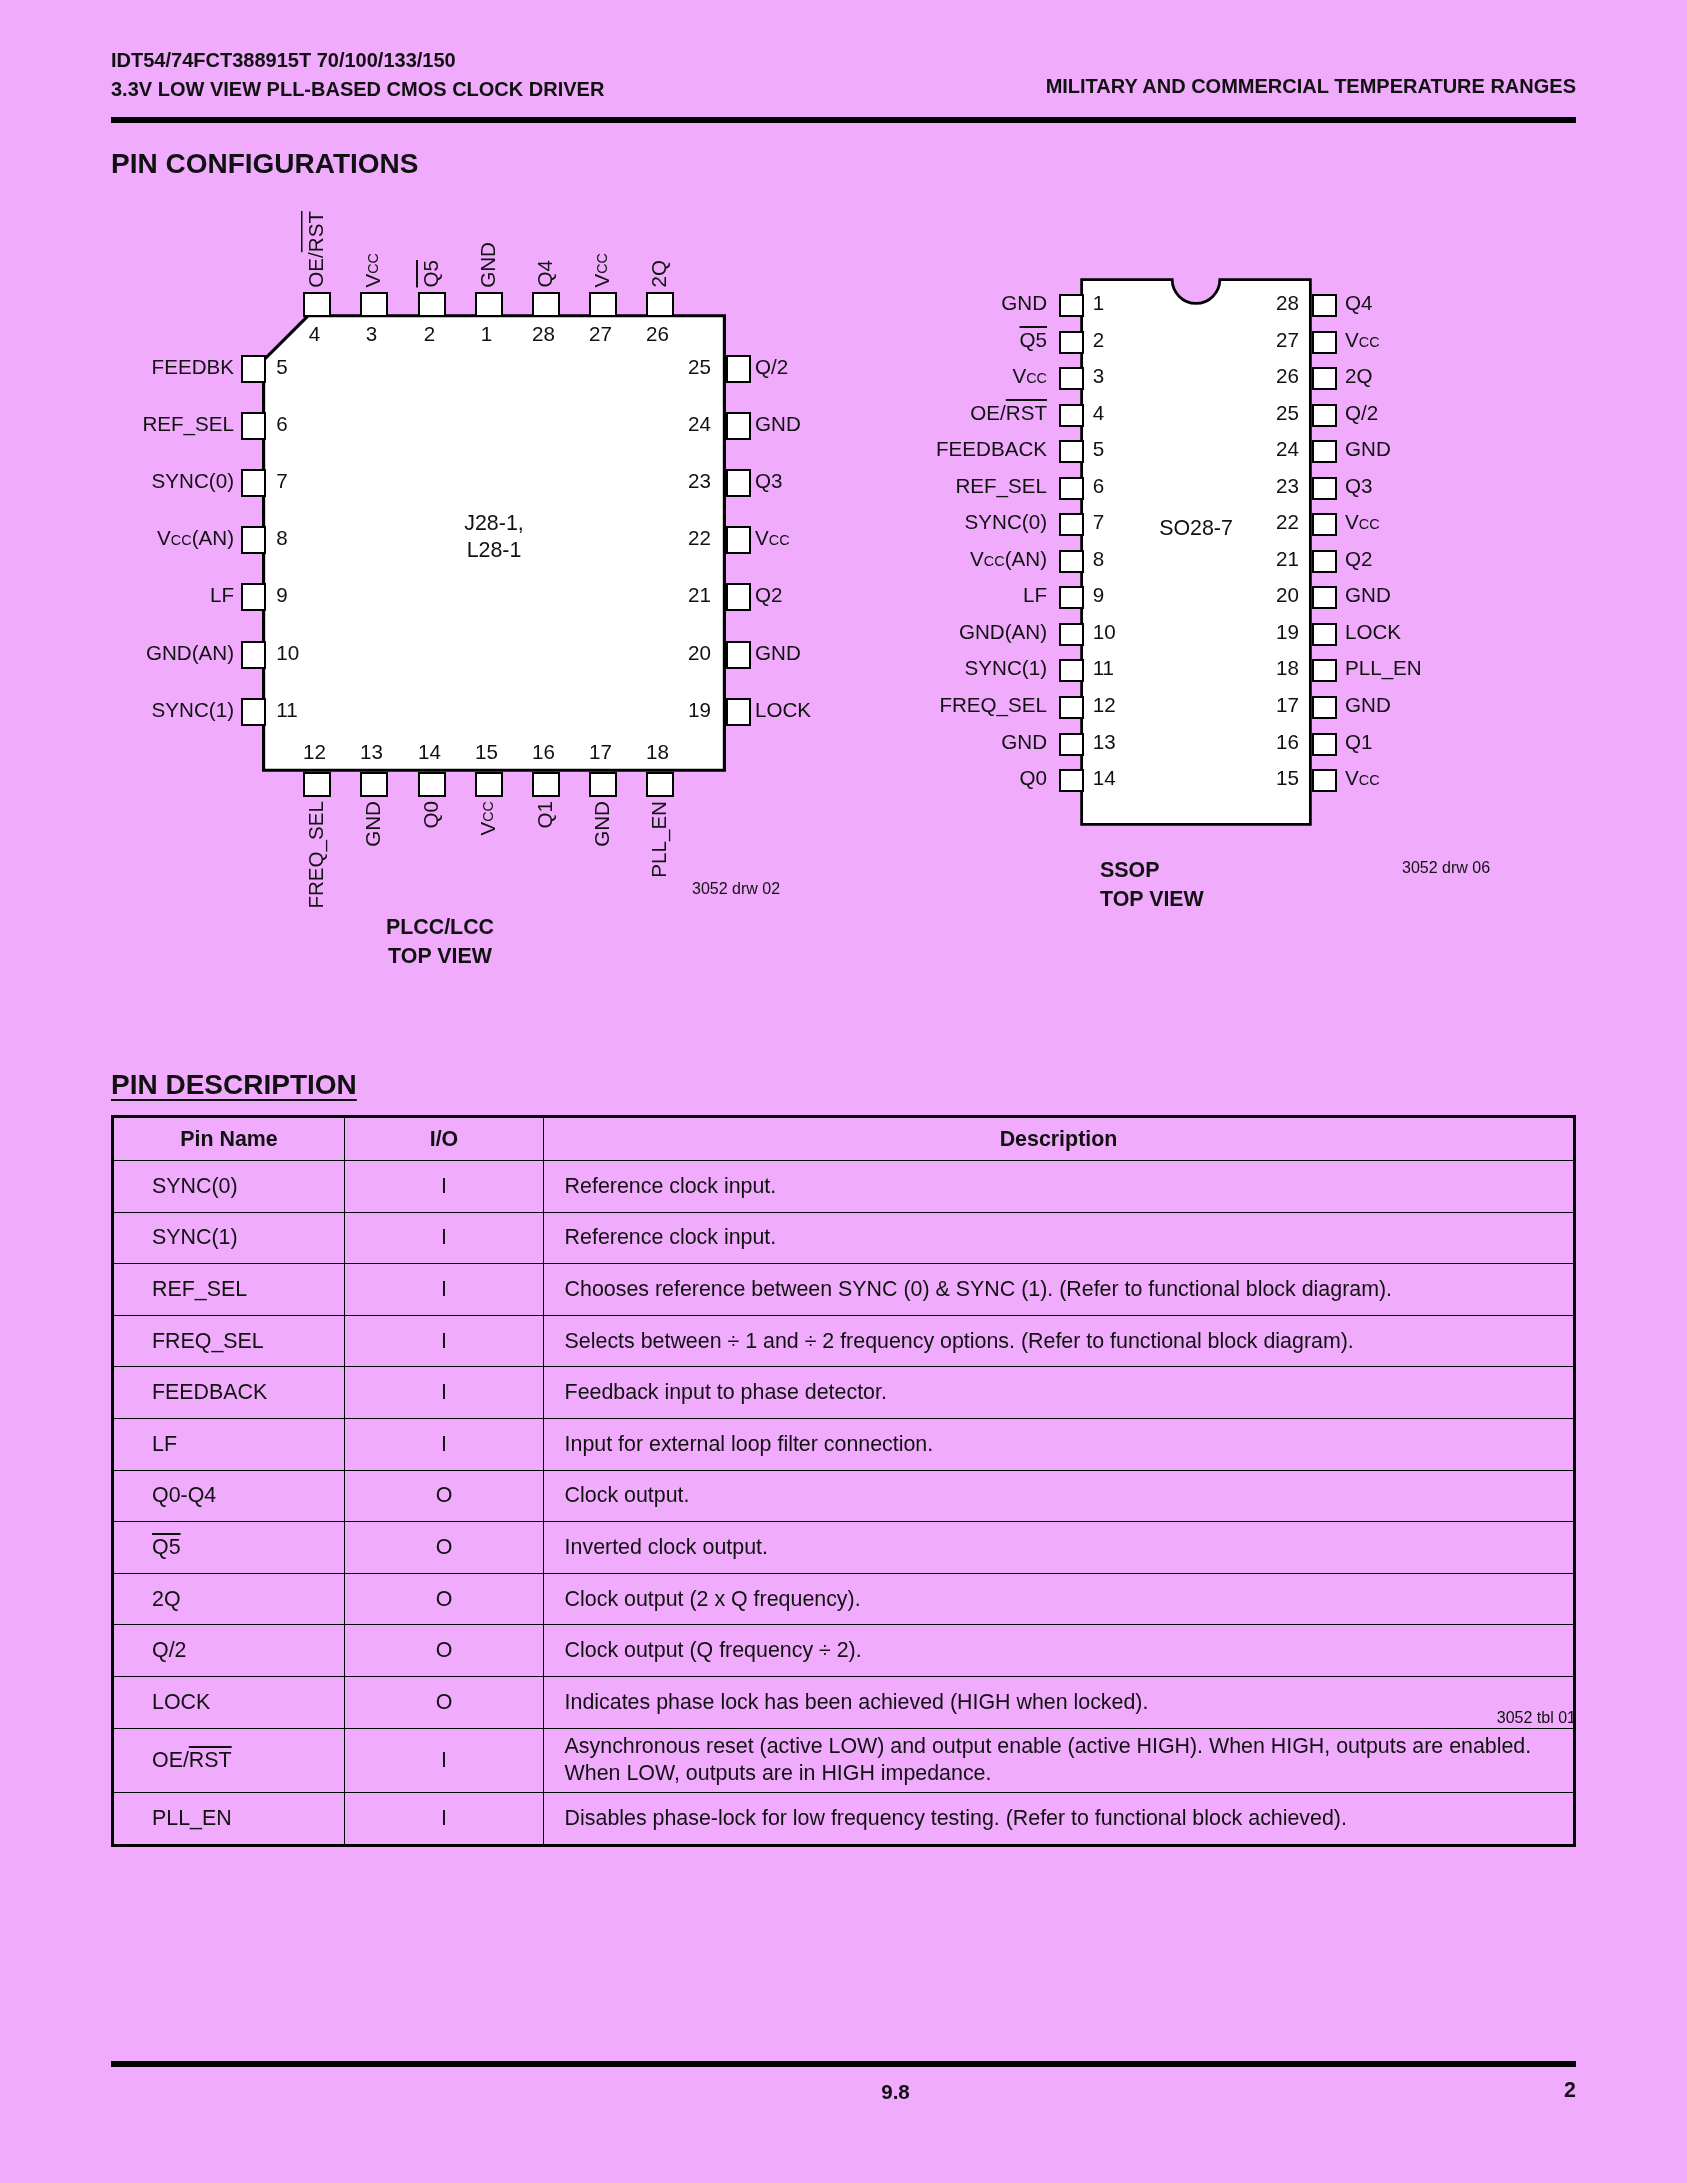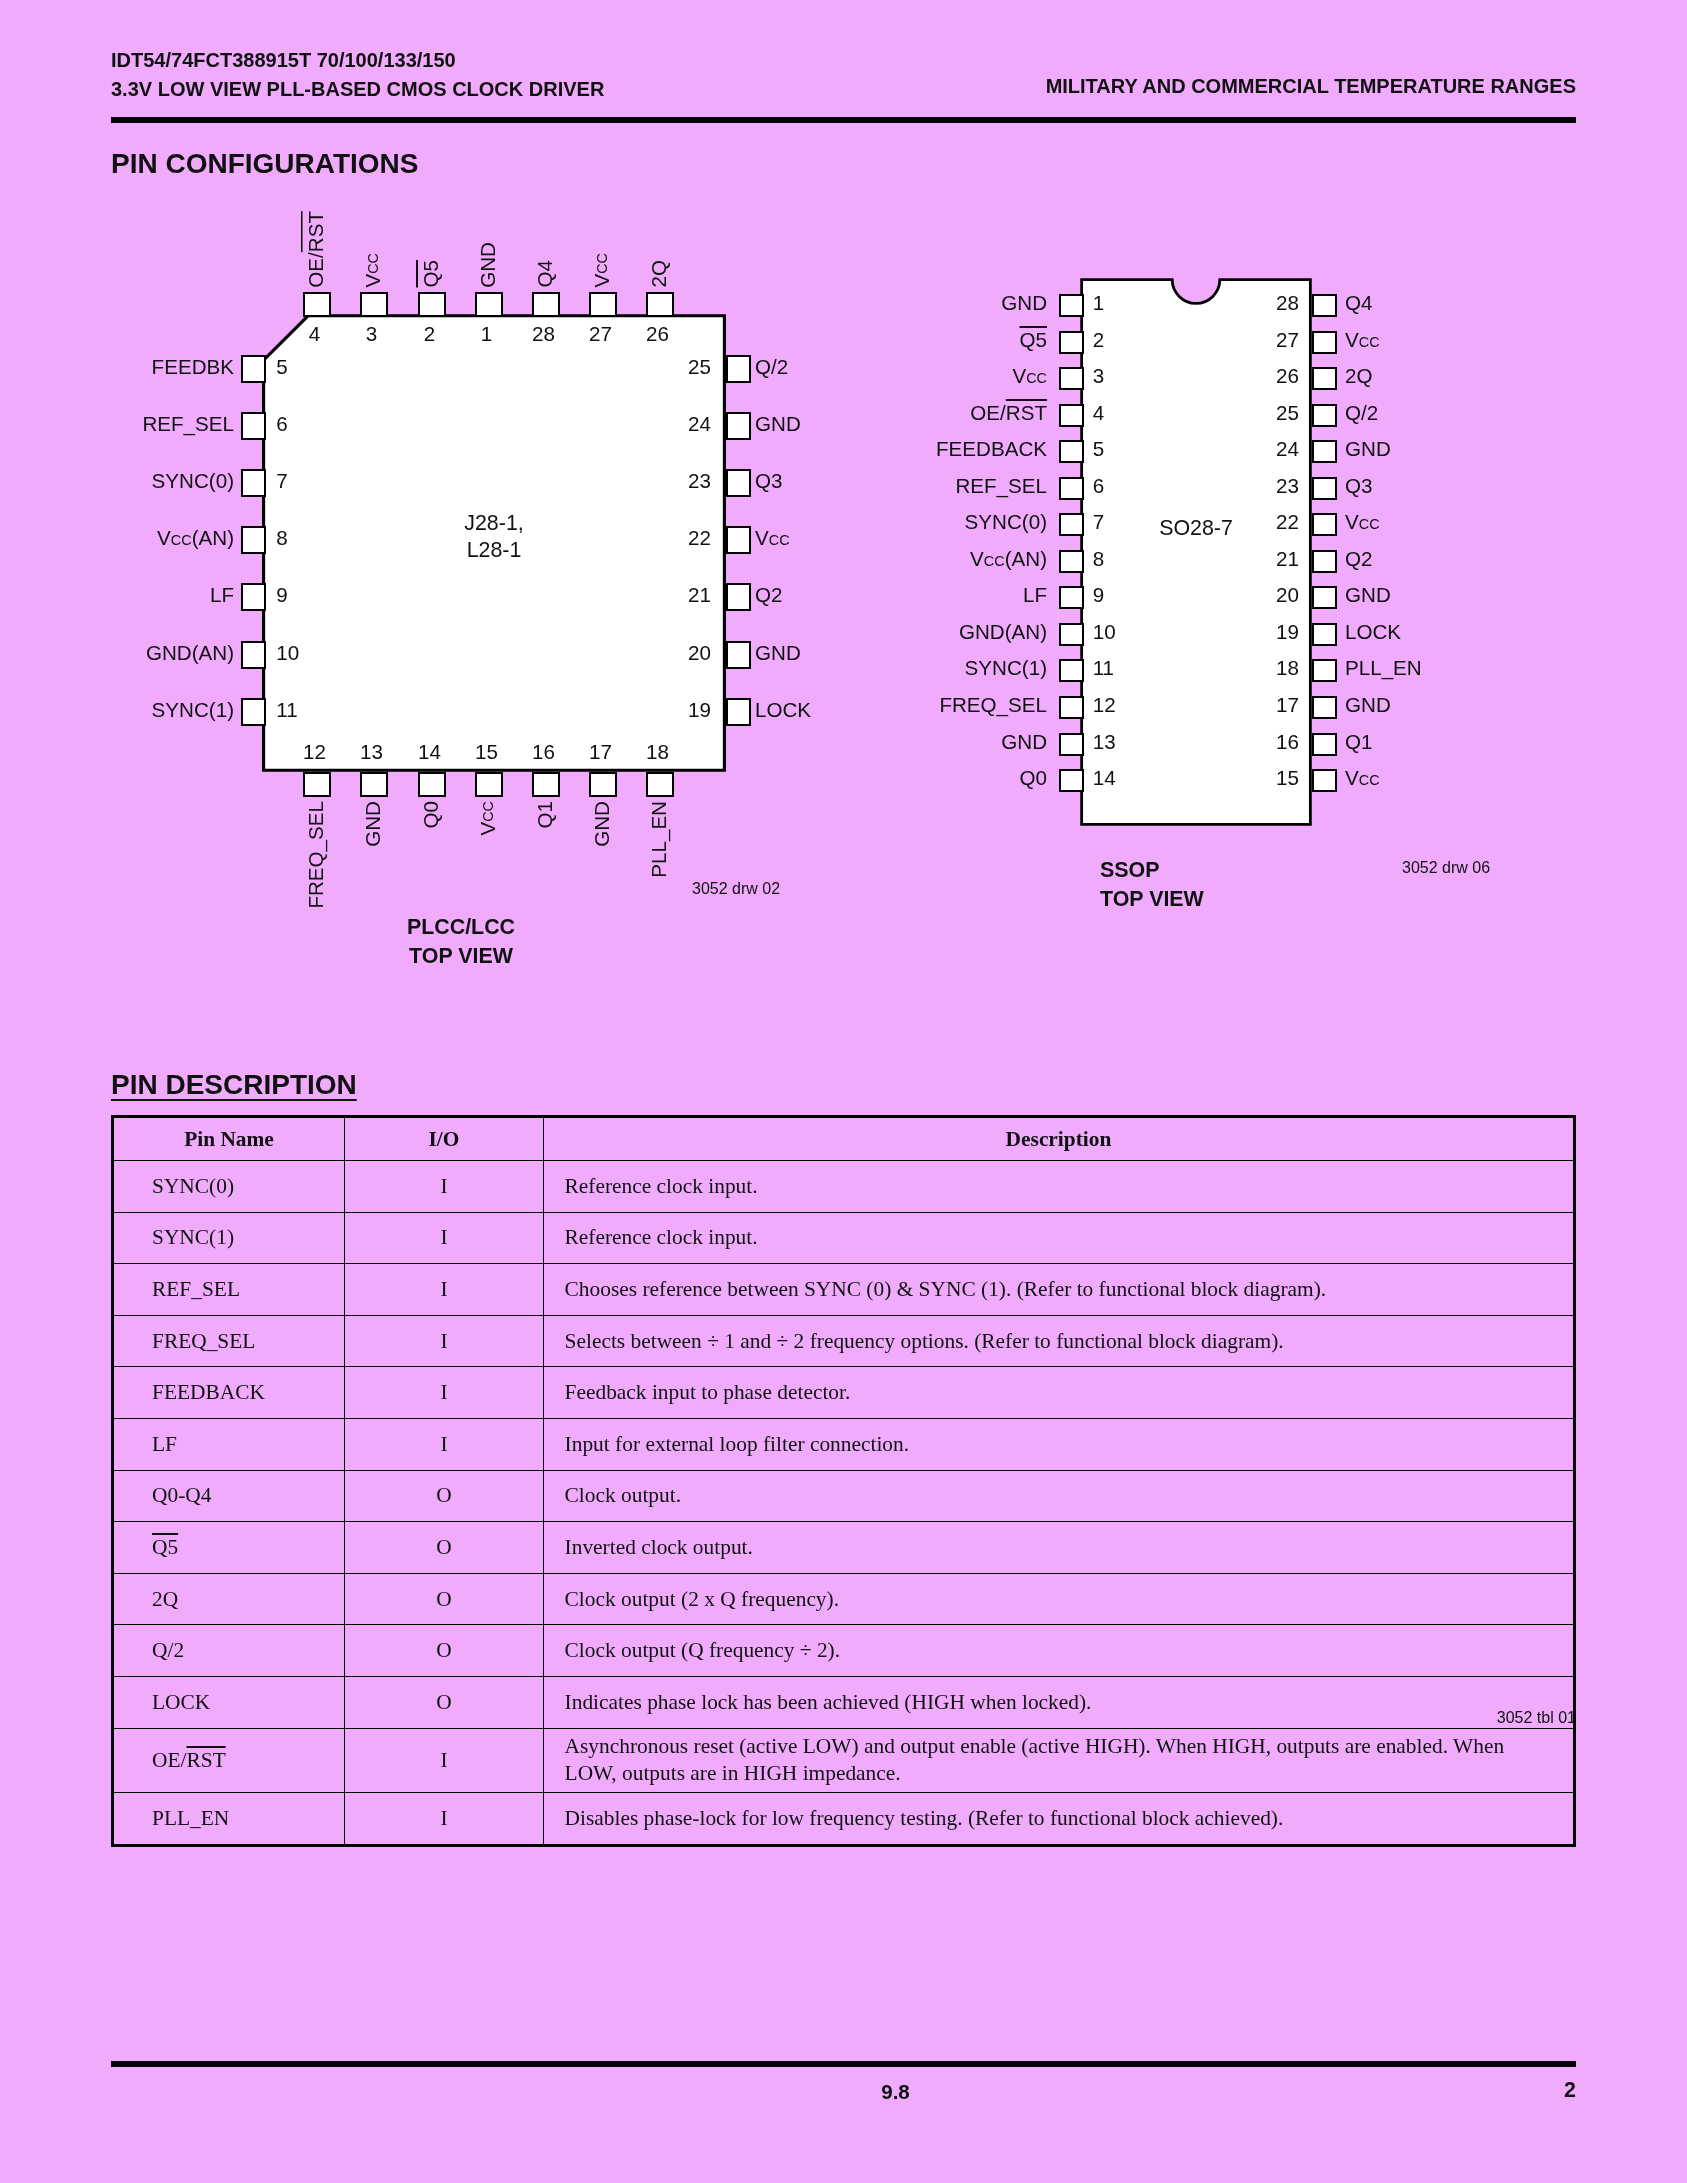--- a/index.html
+++ b/index.html
@@ -86,31 +86,31 @@
   .ssop-left .slot:nth-of-type(9),.ssop-right .slot:nth-of-type(9){--y:595px;}
   .ssop-left .slot:nth-of-type(10),.ssop-right .slot:nth-of-type(10){--y:632px;}
   .ssop-left .slot:nth-of-type(11),.ssop-right .slot:nth-of-type(11){--y:668px;}
   .ssop-left .slot:nth-of-type(12),.ssop-right .slot:nth-of-type(12){--y:705px;}
   .ssop-left .slot:nth-of-type(13),.ssop-right .slot:nth-of-type(13){--y:742px;}
   .ssop-left .slot:nth-of-type(14),.ssop-right .slot:nth-of-type(14){--y:778px;}
 
   
   .plcc-center{left:361px;top:510px;width:266px;text-align:center;font-size:21.4px;line-height:27px;}
   .plcc-drw{left:692px;top:880px;font-size:16px;}
-  .plcc-cap{left:334px;top:913px;width:254px;text-align:center;font-weight:bold;font-size:21.4px;line-height:29px;}
+  .plcc-cap{left:313px;top:913px;width:254px;text-align:center;font-weight:bold;font-size:21.4px;line-height:29px;}
   .ssop-center{left:1080px;top:516px;width:232px;text-align:center;font-size:21.4px;}
   .ssop-cap{left:1100px;top:856px;width:198px;text-align:left;font-weight:bold;font-size:21.4px;line-height:29px;}
   .ssop-drw{left:1402px;top:859px;font-size:16px;}
 
   
   .title-pindesc{left:111px;top:1069px;font-size:28px;font-weight:bold;margin:0;
                  text-decoration:underline;text-underline-offset:4.8px;}
   .pin-table{left:111px;top:1115px;width:1465px;border-collapse:collapse;border:3.2px solid #000;
              font-size:21.4px;table-layout:fixed;}
-  .pin-table th,.pin-table td{border:1.6px solid #000;vertical-align:middle;font-family:Liberation Serif, serif;}
+  .pin-table th,.pin-table td{border:1.6px solid #000;vertical-align:middle;}
   .pin-table th{height:40px;text-align:center;font-weight:bold;}
   .th-name{width:228px;}
   .th-io{width:196px;}
   .td-name{padding:4.8px 8px 4.8px 38px;height:41px;}
   .td-io{text-align:center;}
   .td-desc{padding:4.8px 12.7px 4.8px 20.6px;line-height:27px;}
   .tbl-ref{right:111px;top:1709px;font-size:16px;text-align:right;}
 
   
   .rule-bot{left:111px;top:2061px;width:1465px;height:5.6px;background:#000;}

